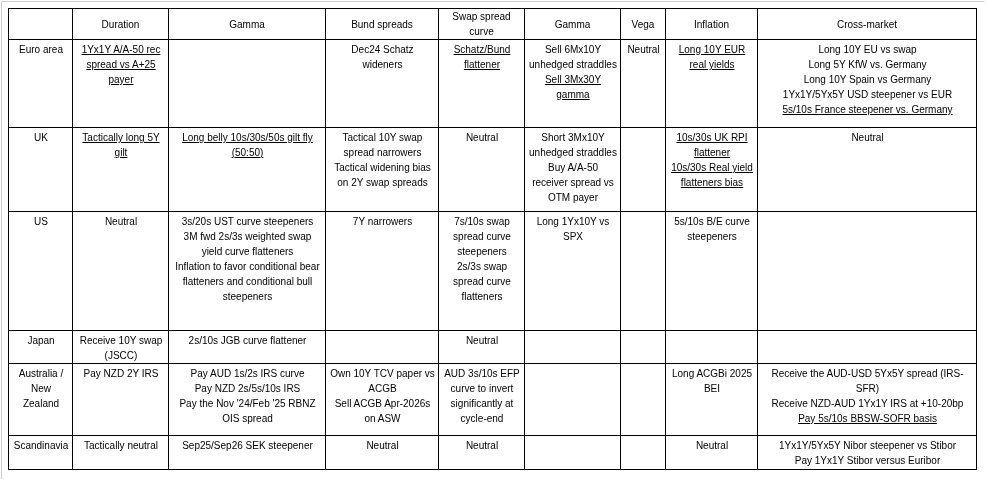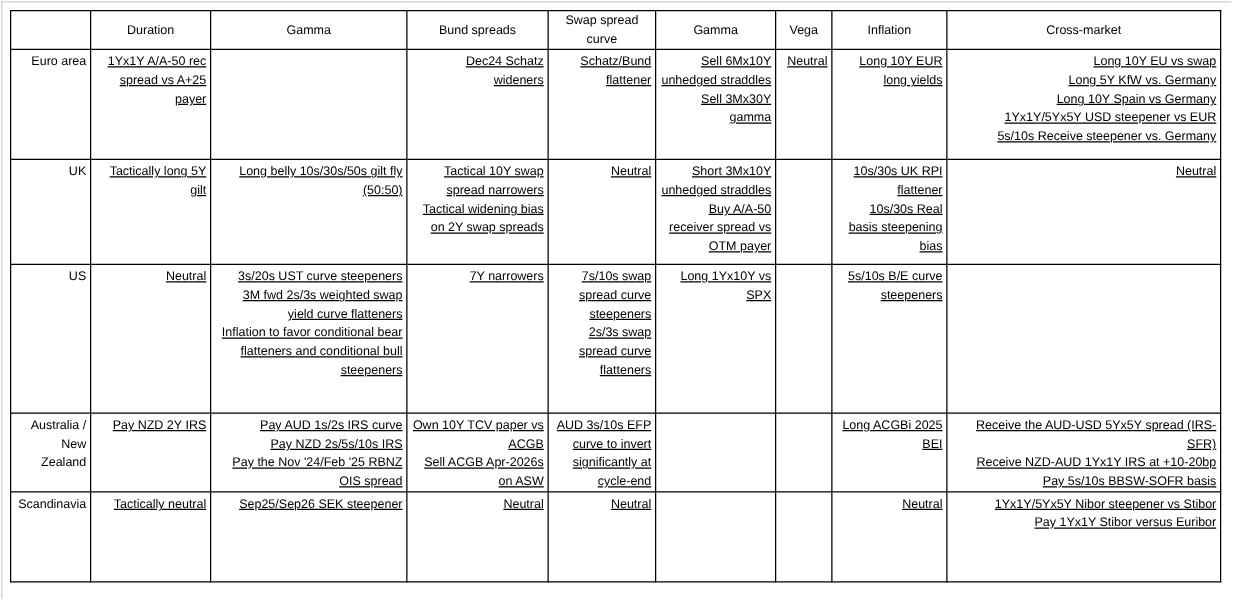--- a/index.html
+++ b/index.html
@@ -26,32 +26,32 @@
     line-height:15px;
     overflow:hidden;
   }
   table.grid th{
     font-weight:normal;
     text-align:center;
     vertical-align:middle;
     padding:0 2px;
   }
   table.grid td{
-    text-align:right;
+    text-align:center;
     vertical-align:top;
     padding:2px 3px 0 4px;
   }
   thead tr{height:31px;padding-left:20px;}
   tbody tr:nth-child(1){height:88px;}
   tbody tr:nth-child(2){height:84px;}
   tbody tr:nth-child(3){height:119px;}
   tbody tr:nth-child(4){height:32px;}
   tbody tr:nth-child(5){height:72px;}
   tbody tr:nth-child(6){height:34px;}
-  .entry{margin:0;text-decoration:underline;}
+  .entry{margin:0;}
   .em{font-weight:normal;text-decoration:underline;}
 </style>
 </head>
 <body>
 
 <div class="page">
   <div class="frame-top"></div>
   <div class="frame-left"></div>
 
   <table class="grid">
@@ -93,28 +93,28 @@
             <div class="entry em">Schatz/Bund flattener</div>
           </td>
           <td>
             <div class="entry">Sell 6Mx10Y unhedged straddles</div>
             <div class="entry em">Sell 3Mx30Y gamma</div>
           </td>
           <td>
             <div class="entry">Neutral</div>
           </td>
           <td>
-            <div class="entry em">Long 10Y EUR long yields</div>
+            <div class="entry em">Long 10Y EUR real yields</div>
           </td>
           <td>
             <div class="entry">Long 10Y EU vs swap</div>
             <div class="entry">Long 5Y KfW vs. Germany</div>
             <div class="entry">Long 10Y Spain vs Germany</div>
             <div class="entry">1Yx1Y/5Yx5Y USD steepener vs EUR</div>
-            <div class="entry em">5s/10s Receive steepener vs. Germany</div>
+            <div class="entry em">5s/10s France steepener vs. Germany</div>
           </td>
         </tr>
         <tr>
           <td>UK</td>
           <td>
             <div class="entry em">Tactically long 5Y gilt</div>
           </td>
           <td>
             <div class="entry em">Long belly 10s/30s/50s gilt fly (50:50)</div>
           </td>
@@ -125,21 +125,21 @@
           <td>
             <div class="entry">Neutral</div>
           </td>
           <td>
             <div class="entry">Short 3Mx10Y unhedged straddles</div>
             <div class="entry">Buy A/A-50 receiver spread vs OTM payer</div>
           </td>
           <td></td>
           <td>
             <div class="entry em">10s/30s UK RPI flattener</div>
-            <div class="entry em">10s/30s Real basis steepening bias</div>
+            <div class="entry em">10s/30s Real yield flatteners bias</div>
           </td>
           <td>
             <div class="entry">Neutral</div>
           </td>
         </tr>
         <tr>
           <td>US</td>
           <td>
             <div class="entry">Neutral</div>
           </td>
@@ -158,20 +158,37 @@
           <td>
             <div class="entry">Long 1Yx10Y vs SPX</div>
           </td>
           <td></td>
           <td>
             <div class="entry">5s/10s B/E curve steepeners</div>
           </td>
           <td></td>
         </tr>
         <tr>
+          <td>Japan</td>
+          <td>
+            <div class="entry">Receive 10Y swap (JSCC)</div>
+          </td>
+          <td>
+            <div class="entry">2s/10s JGB curve flattener</div>
+          </td>
+          <td></td>
+          <td>
+            <div class="entry">Neutral</div>
+          </td>
+          <td></td>
+          <td></td>
+          <td></td>
+          <td></td>
+        </tr>
+        <tr>
           <td>Australia / New Zealand</td>
           <td>
             <div class="entry">Pay NZD 2Y IRS</div>
           </td>
           <td>
             <div class="entry">Pay AUD 1s/2s IRS curve</div>
             <div class="entry">Pay NZD 2s/5s/10s IRS</div>
             <div class="entry">Pay the Nov '24/Feb '25 RBNZ OIS spread</div>
           </td>
           <td>

